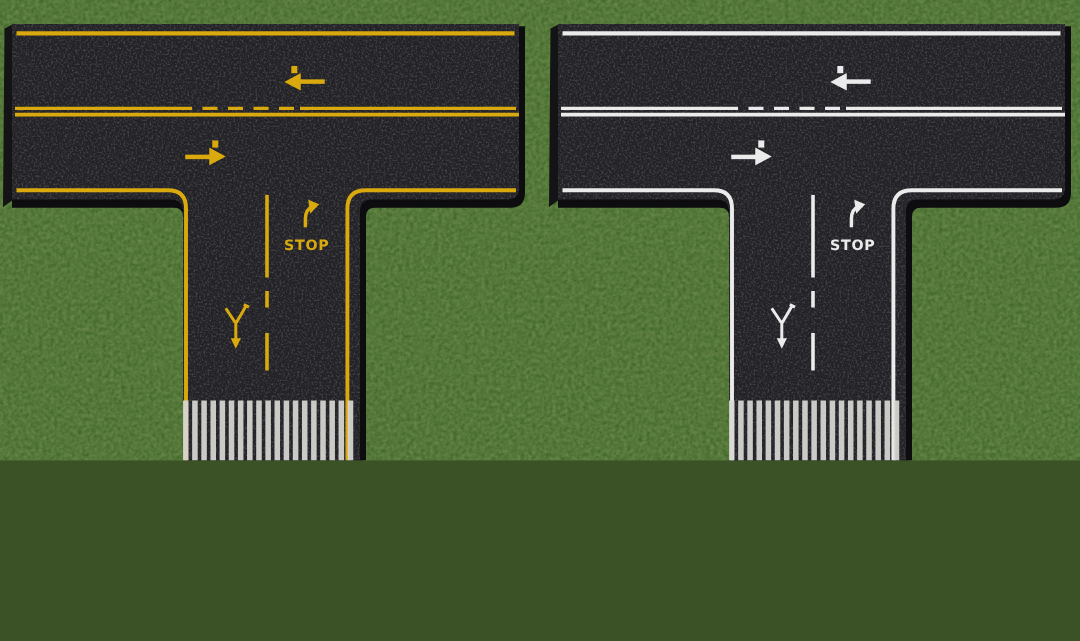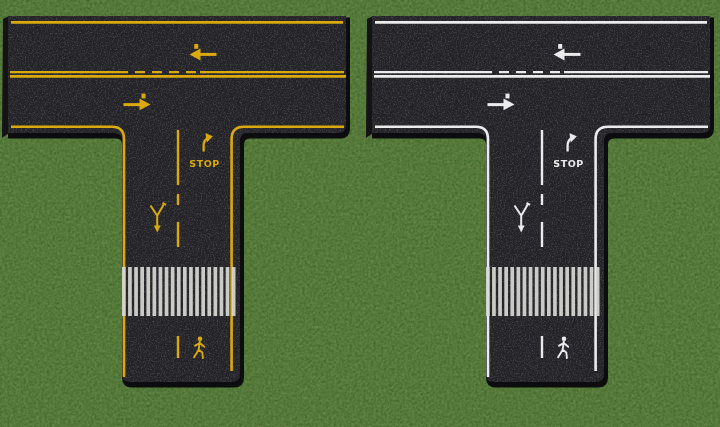--- a/index.html
+++ b/index.html
@@ -1,18 +1,18 @@
 <!DOCTYPE html>
 <html style="--grass: #5a7a3c; --asphalt: #232327; --edge: #0d0d10; --side: #141416; --mark_yellow: #d9a90e; --mark_white: #ebebeb; --zebra: #d8d8d4; --wm_bg: #8b7349; --wm_text: #f5f1ec;"><head>
 <meta charset="utf-8">
 <style>
   html,body{margin:0;padding:0;background:#3a5226;}
   .scene{
     position:relative;
-    width:720px;height:427px;
+    width:720px;height:307px;
     overflow:hidden;
     background:var(--grass,#5a7a3c);
     font-family:"Liberation Sans",sans-serif;
   }
   .scene svg{display:block;position:absolute;inset:0;}
   .watermark{
     position:absolute;
     left:546px;top:397px;
     width:174px;height:26px;
     background:var(--wm_bg,#8b7349);

